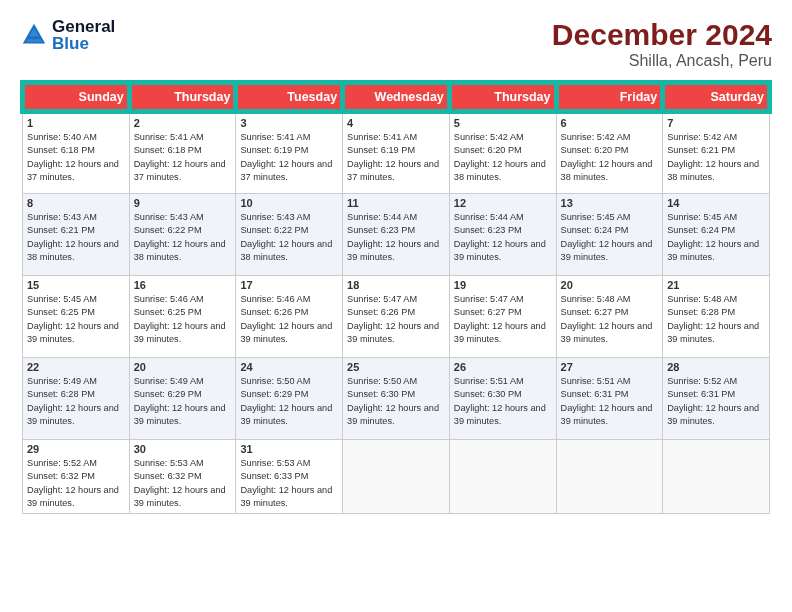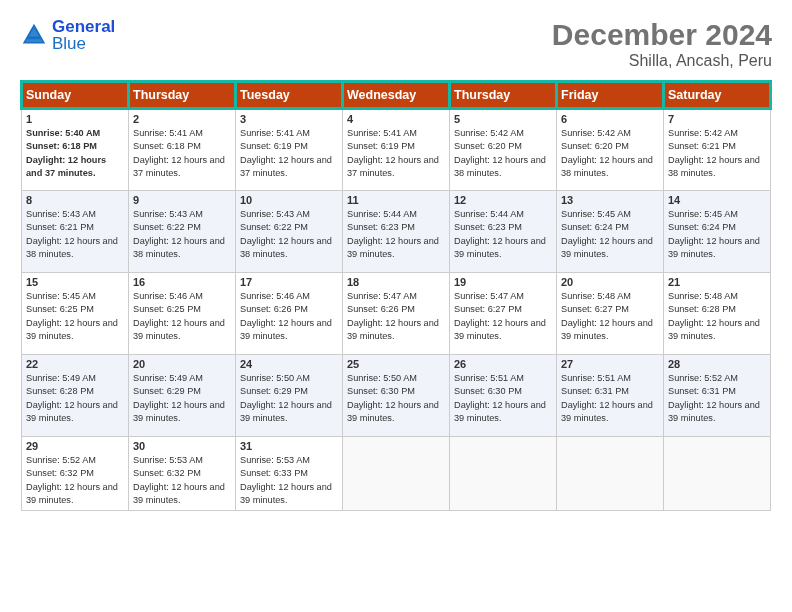--- a/index.html
+++ b/index.html
@@ -27,57 +27,57 @@
       align-items: center;
     }
     .logo-text {
       display: flex;
       flex-direction: column;
       line-height: 1;
     }
     .logo-general {
       font-size: 17px;
       font-weight: bold;
-      color: #1d4ed8;
+      color: #0f172a;
     }
     .logo-blue {
       font-size: 17px;
-      font-weight: normal;
+      font-weight: bold;
       color: #1a6fc4;
     }
     .logo-icon {
       width: 28px;
       height: 28px;
       margin-right: 4px;
     }
     .title-block {
       text-align: right;
     }
     .month-title {
       font-size: 30px;
       font-weight: bold;
-      color: #737373;
+      color: #7f1d1d;
     }
     .location {
       font-size: 16px;
       color: #555;
     }
     .calendar {
       width: 100%;
       border-collapse: collapse;
       table-layout: fixed;
     }
     .calendar th {
-      background: #c2410c;
+      background: #ef4444;
       color: #fff;
-      text-align: left;
+      text-align: right;
       padding: 5px 3px;
       font-size: 12.5px;
       font-weight: bold;
-      border: 3px solid #14b8a6;
+      border: 5px solid #14b8a6;
     }
     .calendar td {
       vertical-align: top;
       border: 1px solid #ccc;
       padding: 3px 4px;
       font-size: 9.2px;
       color: #333;
       height: 82px;
       background: #fff;
     }
@@ -132,21 +132,21 @@
           <th>Wednesday</th>
           <th>Thursday</th>
           <th>Friday</th>
           <th>Saturday</th>
         </tr>
     </thead>
     <tbody id="calendar-body">
     <tr>
           <td>
             <span class="day-num">1</span>
-            <div class="day-info" style="white-space: pre-line; font-weight: bold;">Sunrise: 5:40 AM
+            <div class="day-info" style="white-space: pre-line;">Sunrise: 5:40 AM
 Sunset: 6:18 PM
 Daylight: 12 hours and 37 minutes.</div>
           </td>
           <td>
             <span class="day-num">2</span>
             <div class="day-info" style="white-space: pre-line;">Sunrise: 5:41 AM
 Sunset: 6:18 PM
 Daylight: 12 hours and 37 minutes.</div>
           </td>
           <td>

